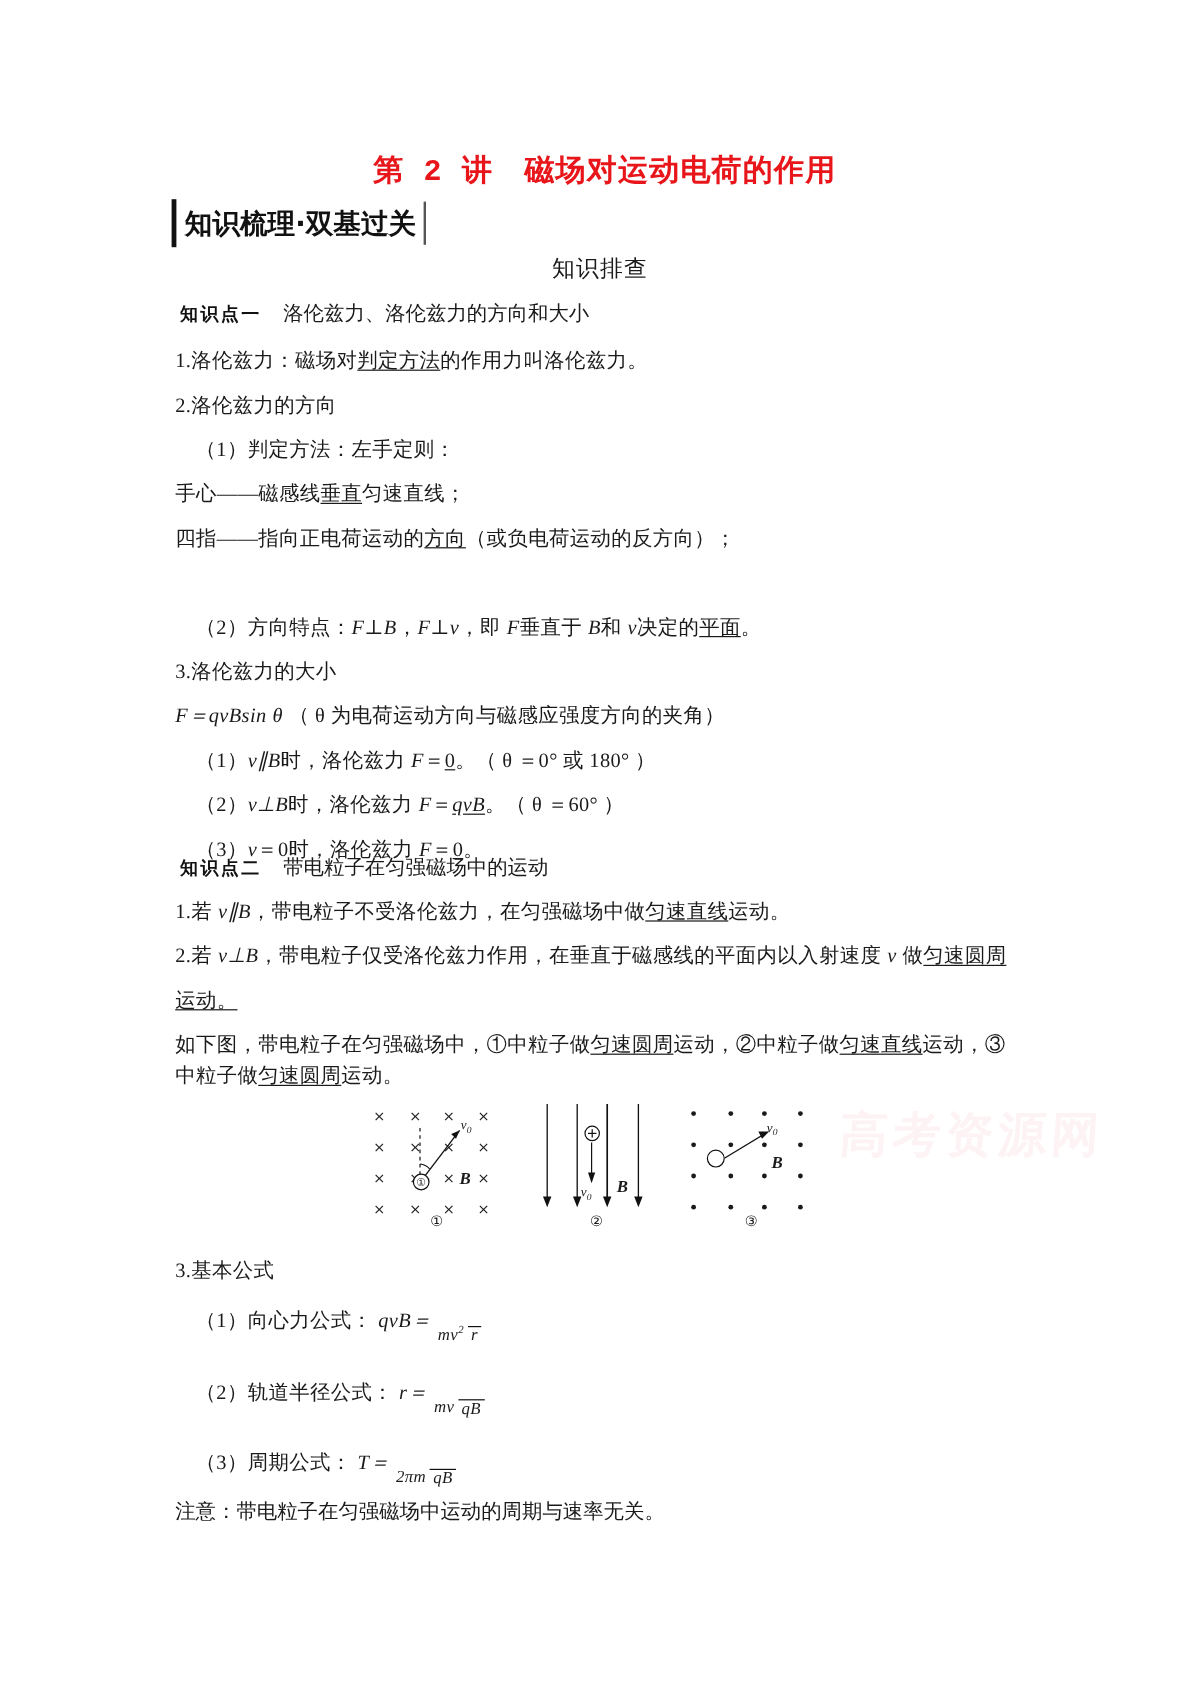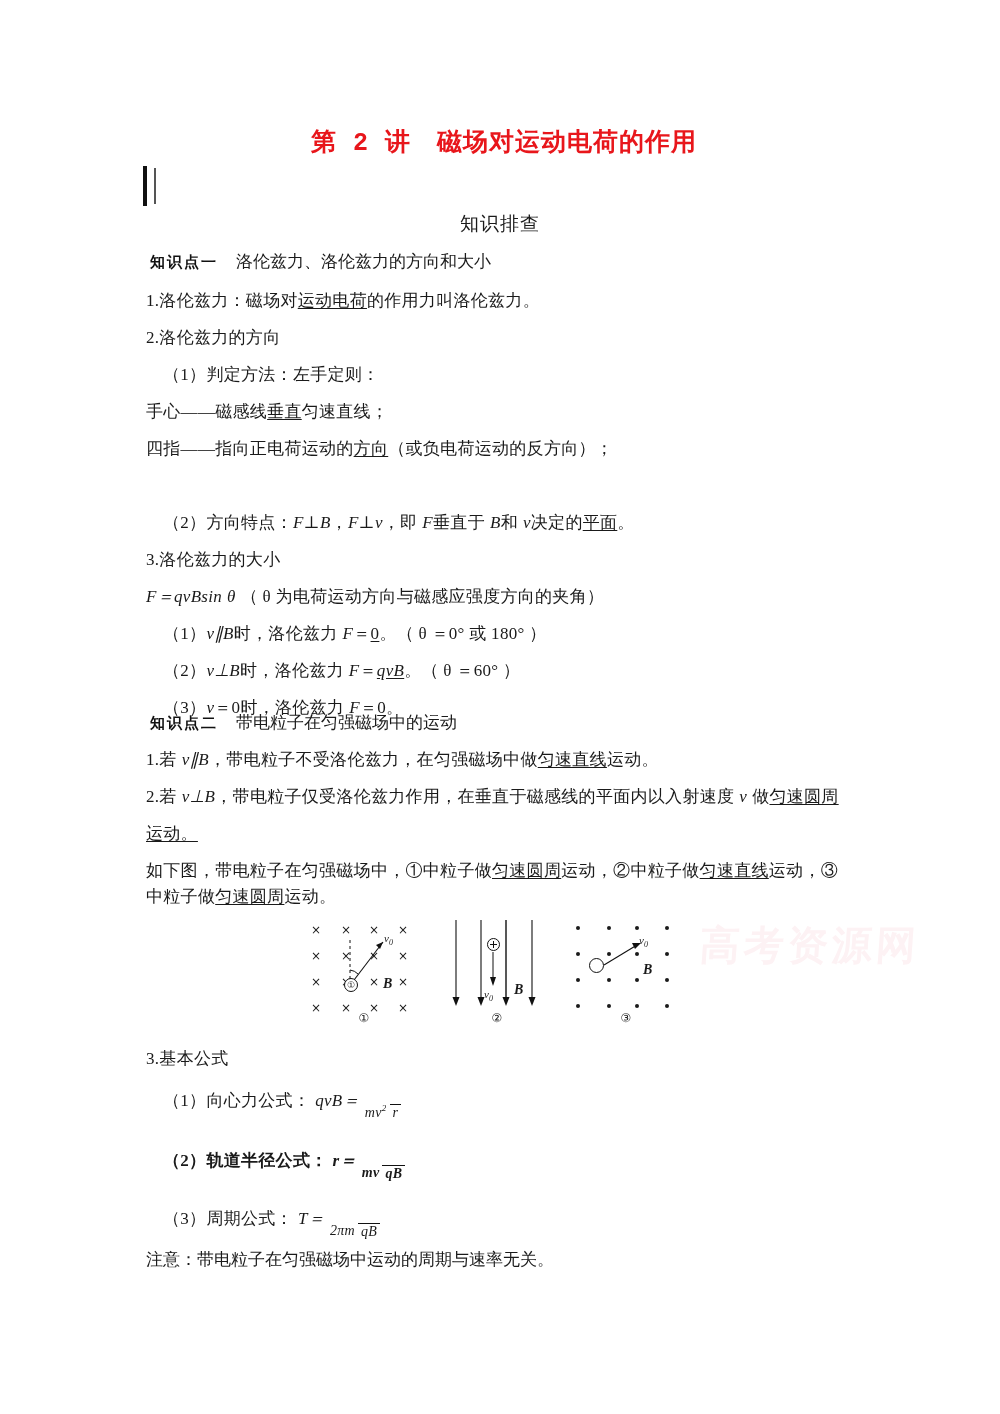--- a/index.html
+++ b/index.html
@@ -293,32 +293,33 @@
 <div class="page">
 
   <div class="watermark">高考资源网</div>
 
   <div class="doc-title">
     <span>第 2 讲</span><span class="gap"></span><span>磁场对运动电荷的作用</span>
   </div>
 
   <div class="banner">
     <div class="banner-bar"></div>
+    <div class="banner-title">知识梳理·双基过关</div>
     <div class="banner-sep"></div>
   </div>
 
   <div class="sub-center">知识排查</div>
 
   <div class="kp" style="top:250px;text-align:right;">
     <span class="kp-tag">知识点一</span>
     <span class="kp-text">洛伦兹力、洛伦兹力的方向和大小</span>
   </div>
 
   <div class="ln" style="top:290px;">
-    <span>1.洛伦兹力：磁场对</span><span class="u">运动电荷</span><span>的作用力叫洛伦兹力。</span>
+    <span>1.洛伦兹力：磁场对</span><span class="u">判定方法</span><span>的作用力叫洛伦兹力。</span>
   </div>
 
   <div class="ln" style="top:327px;">2.洛伦兹力的方向</div>
 
   <div class="ln indent" style="top:364px;">（1）判定方法：左手定则：</div>
 
   <div class="ln" style="top:401px;">
     <span>手心——磁感线</span><span class="u">垂直</span><span>匀速直线；</span>
   </div>
 
@@ -467,21 +468,21 @@
 
   <div class="ln" style="top:1048px;">3.基本公式</div>
 
   <div class="ln indent" style="top:1090px;">
     <span>（1）向心力公式：</span><span class="sp"></span><span class="it">qvB＝</span><span class="frac">
         <span class="num"><span>mv</span><span class="sup">2</span></span>
         <span class="den">r</span>
       </span>
   </div>
 
-  <div class="ln indent" style="top:1150px;font-weight:bold;">
+  <div class="ln indent" style="top:1150px;">
     <span>（2）轨道半径公式：</span><span class="sp"></span><span class="it">r＝</span><span class="frac">
         <span class="num">mv</span>
         <span class="den">qB</span>
       </span>
   </div>
 
   <div class="ln indent" style="top:1208px;">
     <span>（3）周期公式：</span><span class="sp"></span><span class="it">T＝</span><span class="frac">
         <span class="num">2πm</span>
         <span class="den">qB</span>

